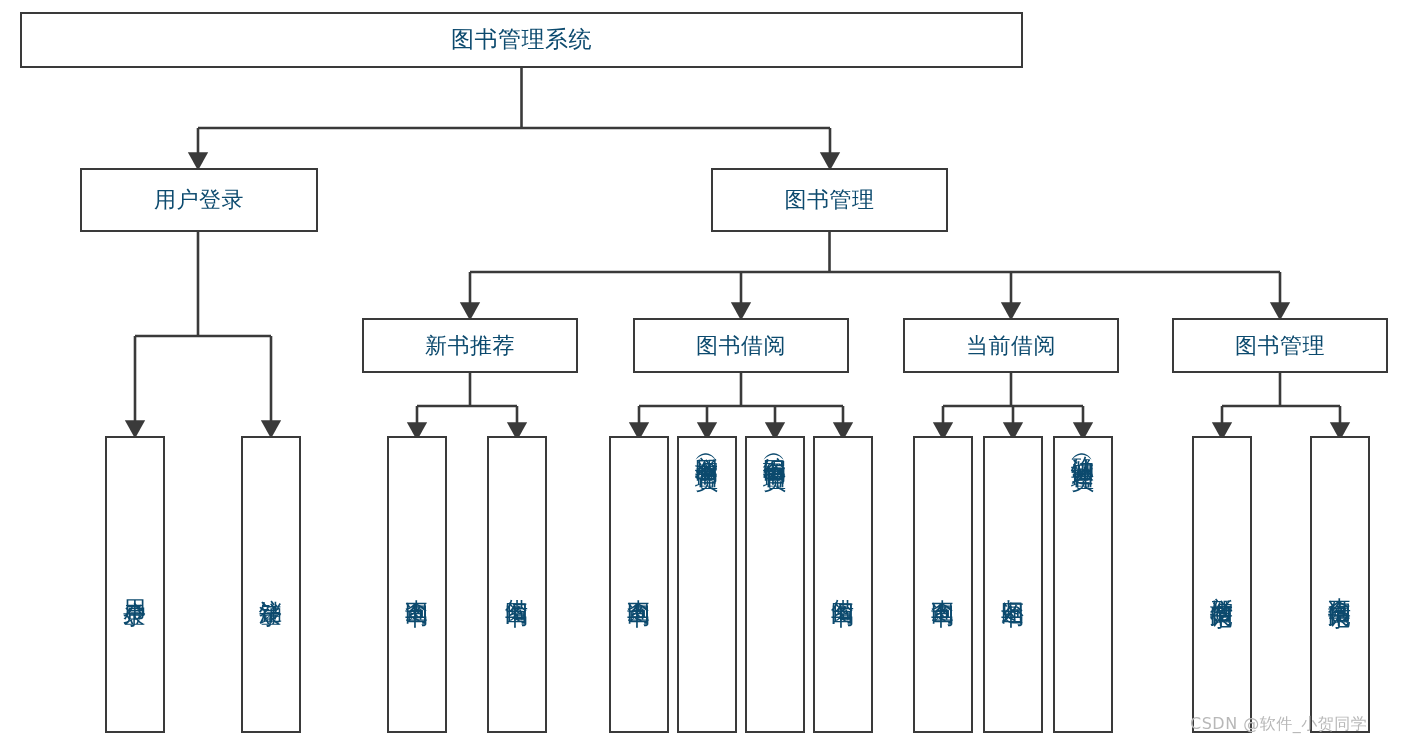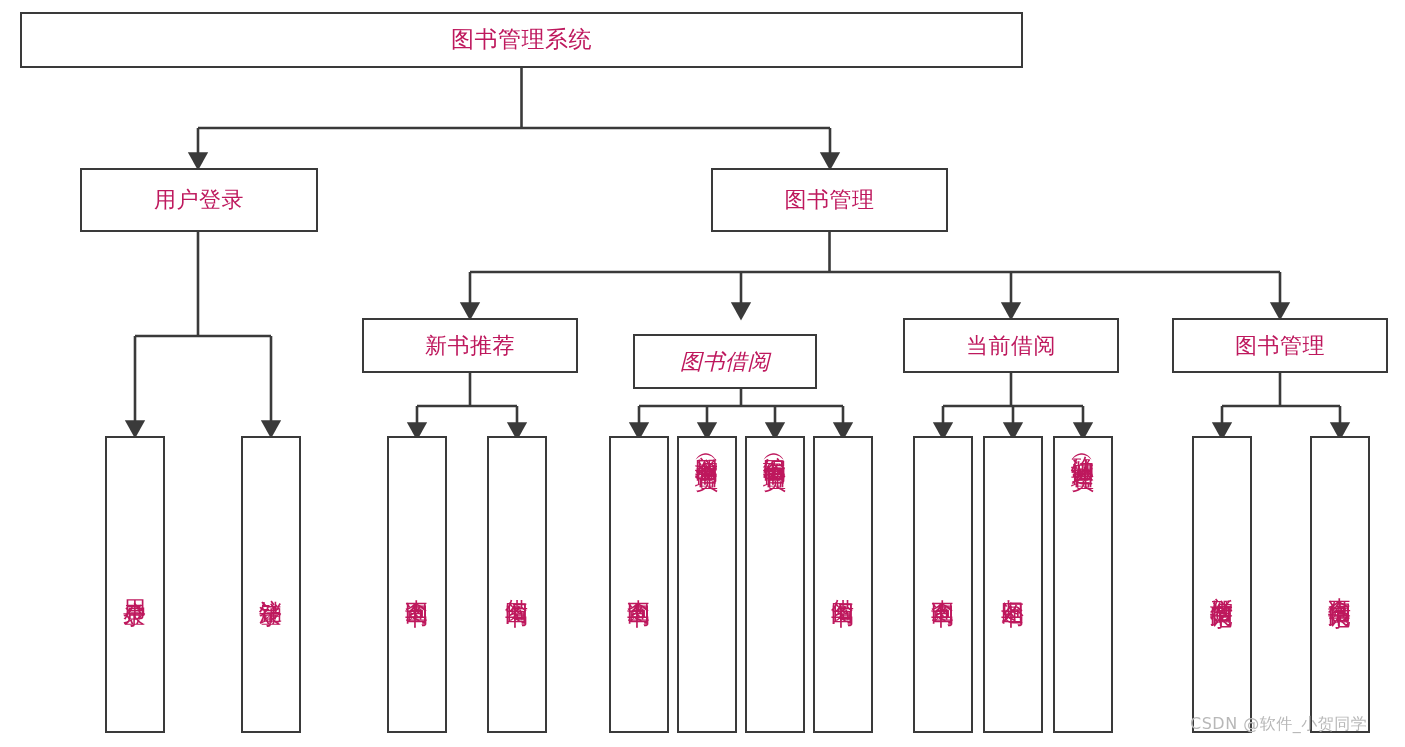--- a/index.html
+++ b/index.html
@@ -30,21 +30,21 @@
     position: absolute;
     box-sizing: border-box;
     background: #ffffff;
     border: 2px solid #3a3a3a;
     display: flex;
     align-items: center;
     justify-content: center;
     overflow: hidden;
   }
   .node .lbl {
-    color: #be185d;
+    color: #0c4a6e;
     font-size: 22px;
     line-height: 1.18;
     letter-spacing: 0.5px;
     white-space: nowrap;
   }
   .node.title .lbl { font-size: 23px; }
   .node.lvl2 .lbl  { font-size: 22px; }
   
   .node.leaf {
     align-items: flex-start;
@@ -133,21 +133,21 @@
   <div class="node lvl2" style="left:80px; top:168px; width:238px; height:64px;">
     <span class="lbl">用户登录</span>
   </div>
   <div class="node lvl2" style="left:362px; top:318px; width:216px; height:55px;">
     <span class="lbl">新书推荐</span>
   </div>
 
   <div class="node lvl2" style="left:711px; top:168px; width:237px; height:64px;">
     <span class="lbl">图书管理</span>
   </div>
-  <div class="node lvl2" style="left:633px; top:334px; width:184px; height:55px;font-style:italic;">
+  <div class="node lvl2" style="left:633px; top:318px; width:216px; height:55px;">
     <span class="lbl">图书借阅</span>
   </div>
   <div class="node lvl2" style="left:903px; top:318px; width:216px; height:55px;">
     <span class="lbl">当前借阅</span>
   </div>
   <div class="node lvl2" style="left:1172px; top:318px; width:216px; height:55px;">
     <span class="lbl">图书管理</span>
   </div>
 
   <div class="node leaf centered" style="left:105px; top:436px; width:60px; height:297px;">

